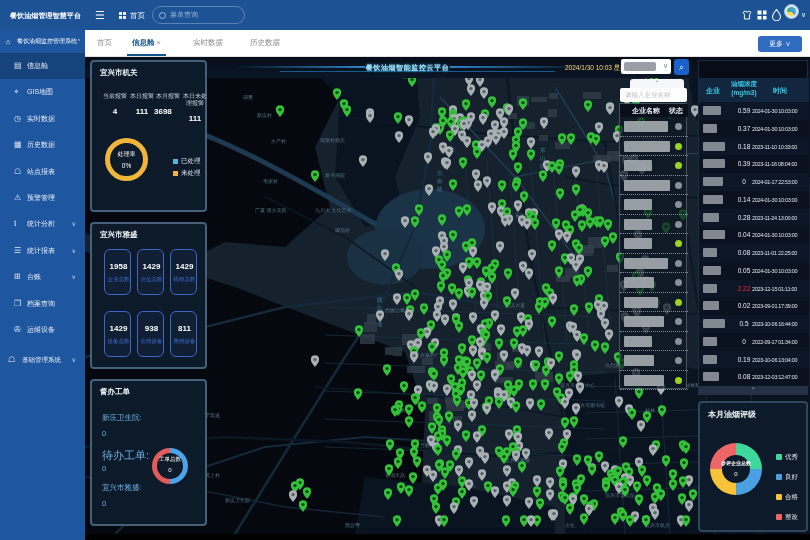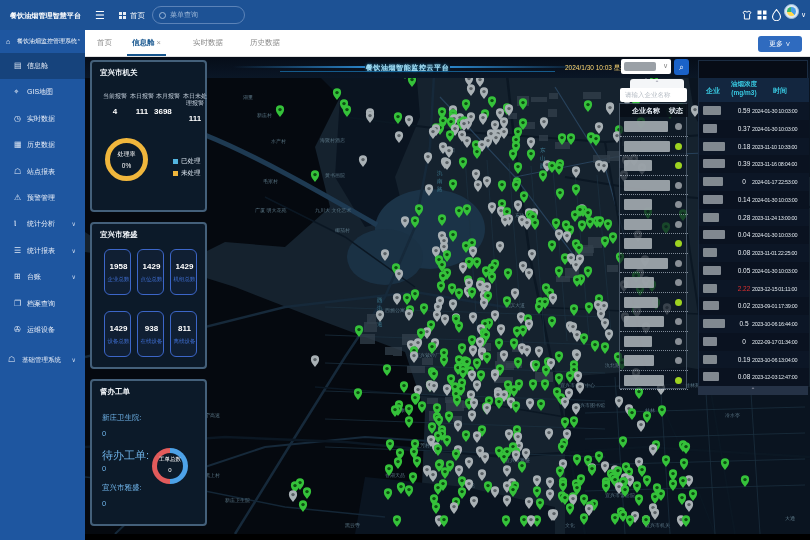--- a/index.html
+++ b/index.html
@@ -2721,12 +2721,28 @@
         <div style="position:absolute;left:28px;top:5px;width:34px;text-align:center;color:#e8edf2;font-size:6.5px">0.19</div>
         <div style="position:absolute;left:53px;top:6px;width:56px;color:#dde4ea;font-size:5.5px;letter-spacing:-0.3px;white-space:nowrap">2023-10-06 13:04:00</div>
       </div>
 <div style="position:absolute;left:0;top:307.25px;width:110px;height:17.75px;background:#0a1220">
         <div style="position:absolute;left:4px;top:4px;width:16px;height:9px;background:#8e969c;border-radius:1px;opacity:0.9"></div>
         <div style="position:absolute;left:28px;top:5px;width:34px;text-align:center;color:#e8edf2;font-size:6.5px">0.08</div>
         <div style="position:absolute;left:53px;top:6px;width:56px;color:#dde4ea;font-size:5.5px;letter-spacing:-0.3px;white-space:nowrap">2023-12-03 12:47:00</div>
       </div>
 </div>
 <div style="position:absolute;left:613px;top:329px;width:110px;height:9px;z-index:12;background:#253246;text-align:center;color:#aab;font-size:6px;line-height:8px">⌃</div>
+<div class="panel" style="left:613px;top:344px;width:110px;height:131px;border-color:#31455c">
+<div class="ptitle" style="font-size:8px">本月油烟评级</div>
+<div style="position:absolute;left:10px;top:40px;width:52px;height:52px;border-radius:50%;background:conic-gradient(#3fd89c 0 25%,#4aa0e0 25% 50%,#f8c33a 50% 75%,#ee6666 75% 100%)">
+        <div style="position:absolute;left:12px;top:12px;width:28px;height:28px;border-radius:50%;background:#0c1a29"></div>
+        <div style="position:absolute;left:4px;top:17px;width:44px;text-align:center;color:#fff;font-size:5px;font-weight:bold">参评企业总数</div>
+        <div style="position:absolute;left:4px;top:28px;width:44px;text-align:center;color:#fff;font-size:6px">0</div>
+      </div>
+<div style="position:absolute;left:76px;top:51px;width:6px;height:6px;background:#3fd89c;border-radius:1px"></div>
+<div style="position:absolute;left:85px;top:50px;color:#e0e8f0;font-size:6.5px">优秀</div>
+<div style="position:absolute;left:76px;top:71px;width:6px;height:6px;background:#4aa0e0;border-radius:1px"></div>
+<div style="position:absolute;left:85px;top:70px;color:#e0e8f0;font-size:6.5px">良好</div>
+<div style="position:absolute;left:76px;top:91px;width:6px;height:6px;background:#f8c33a;border-radius:1px"></div>
+<div style="position:absolute;left:85px;top:90px;color:#e0e8f0;font-size:6.5px">合格</div>
+<div style="position:absolute;left:76px;top:111px;width:6px;height:6px;background:#ee6666;border-radius:1px"></div>
+<div style="position:absolute;left:85px;top:110px;color:#e0e8f0;font-size:6.5px">整改</div>
+</div>
 </div>
 </body></html>

